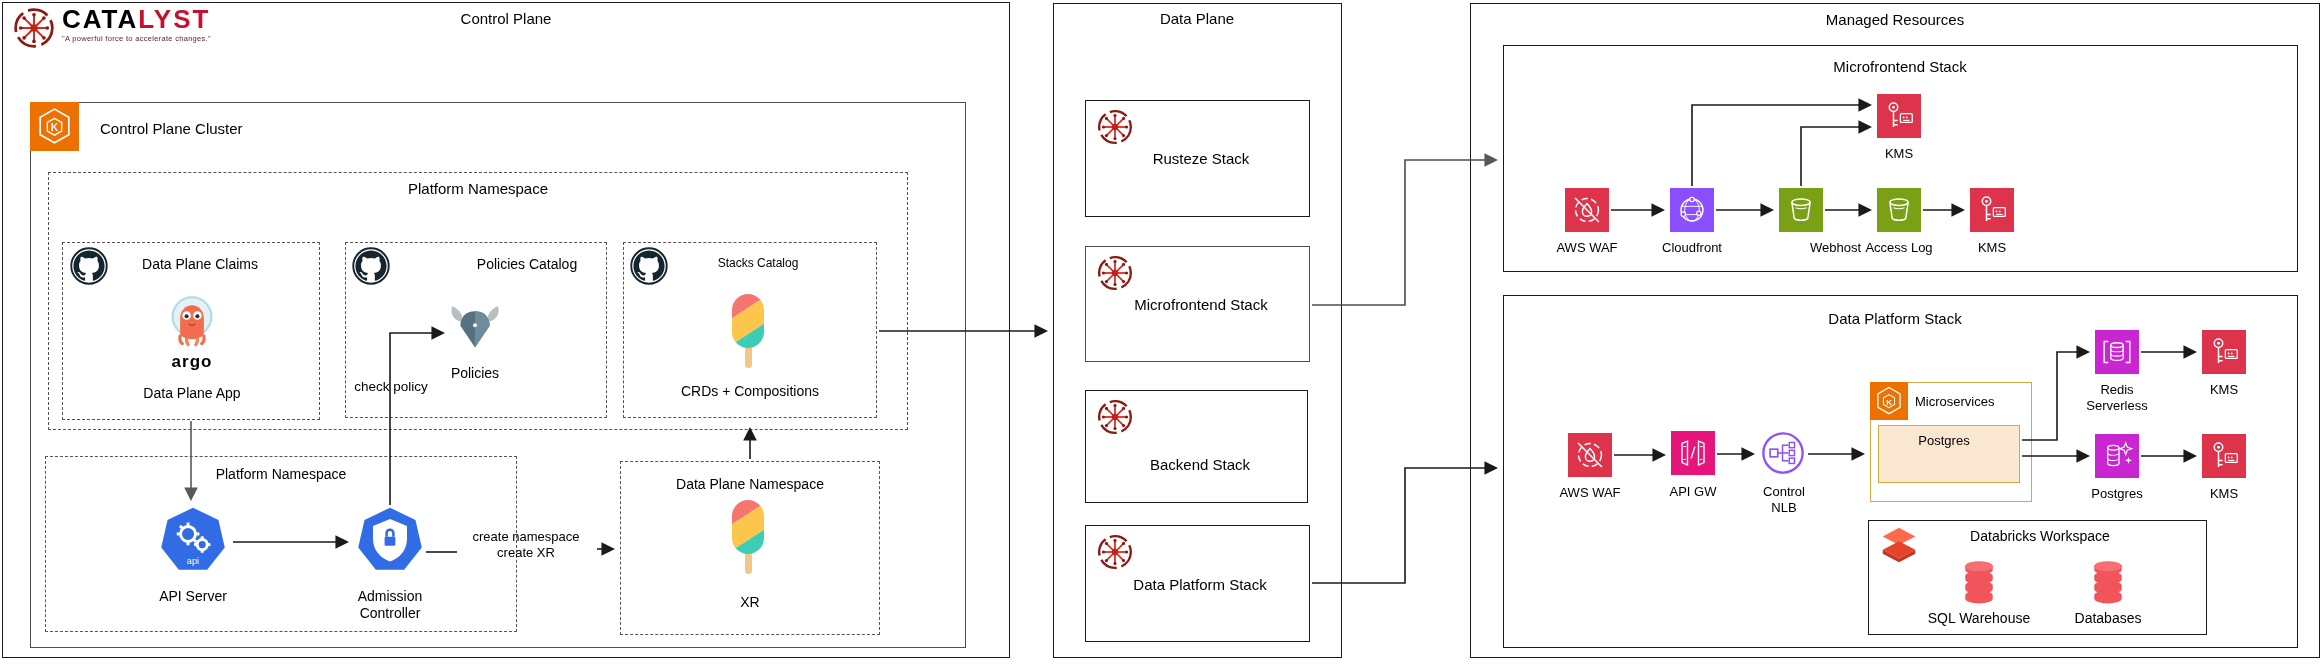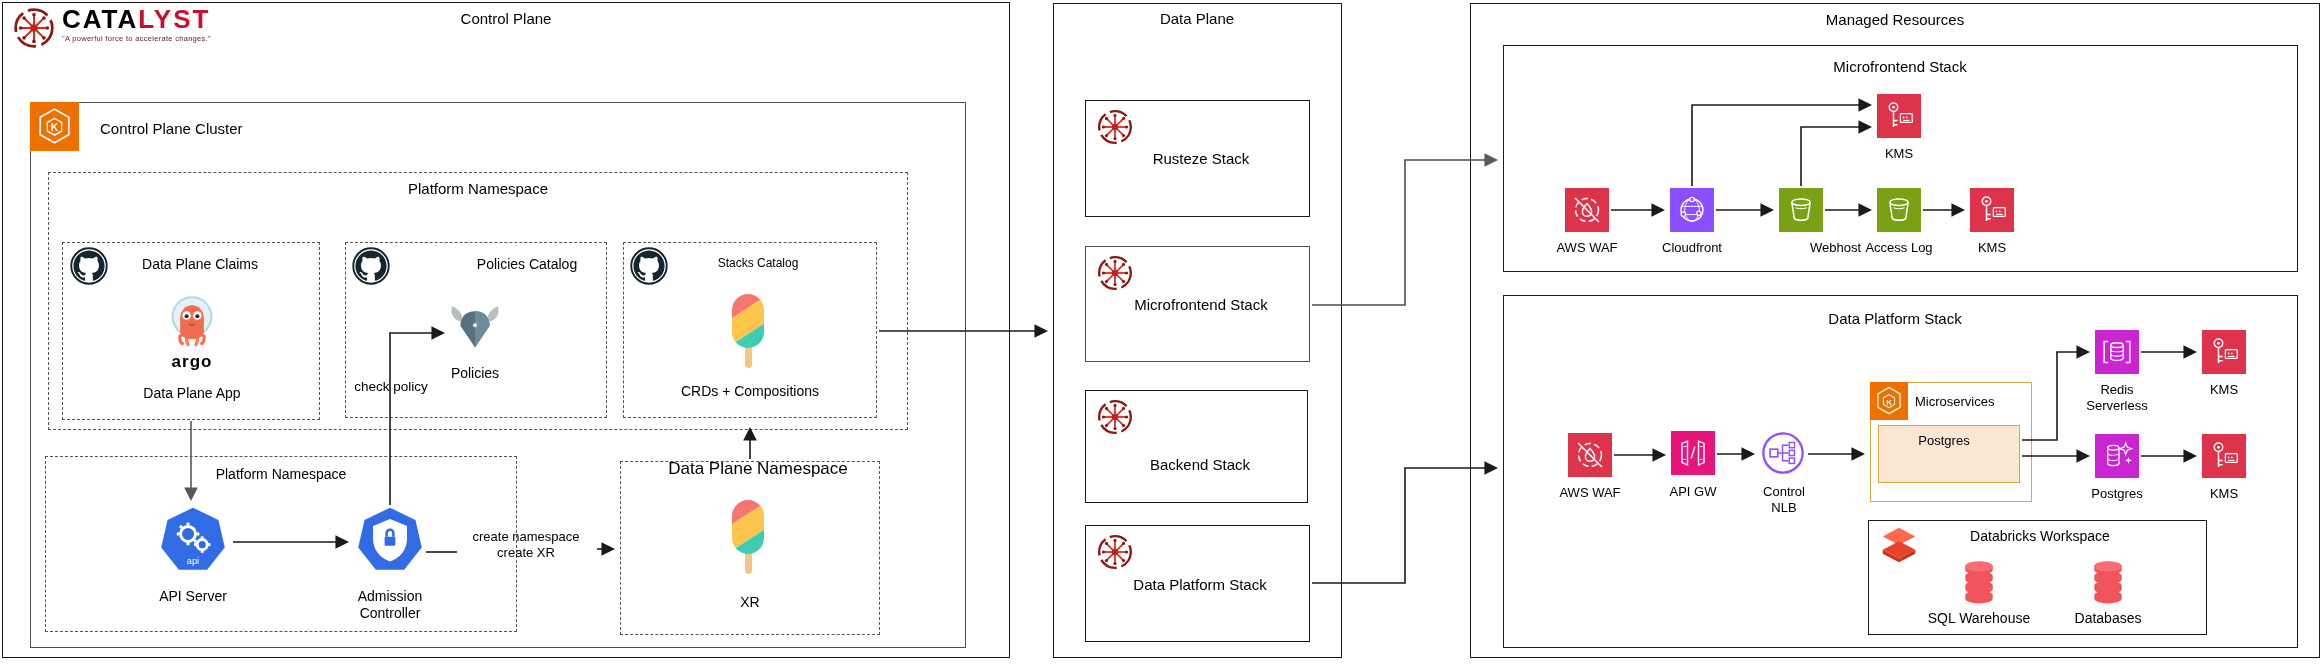--- a/index.html
+++ b/index.html
@@ -189,21 +189,21 @@
       <rect x="20.2" y="21.5" width="7.6" height="6.4" rx="1" fill="#326CE5"></rect>
       <path d="M21.6,21.5 v-2.6 a2.4,2.4 0 0 1 4.8,0 v2.6" fill="none" stroke="#326CE5" stroke-width="1.8"></path>
     </svg>
   </span>
   <div class="lbl" style="left:390px;top:588px;font-size:14px;width:90px;">Admission Controller</div>
 
   <div class="lbl" style="left:526px;top:529px;font-size:13px;width:150px;">create namespace
 create XR</div>
 
   <div class="box dashed" style="left:620px;top:461px;width:260px;height:174px;"></div>
-  <div class="ttl" style="left:750px;top:459px;font-size:17px;margin-left:8px;">Data Plane Namespace</div>
+  <div class="ttl" style="left:750px;top:476px;font-size:14px;">Data Plane Namespace</div>
   <span class="icon" style="left:724px;top:498px;">
     <svg width="48" height="78" viewBox="0 0 48 78">
       <rect x="21" y="54" width="7" height="22" rx="3.5" fill="#f2c684"></rect>
       <defs>
           <clipPath id="pop-b">
             <rect x="8" y="2" width="32" height="54" rx="16"></rect>
           </clipPath>
         </defs>
       <g clip-path="url(#pop-b)">
         <rect x="-46" y="-42" width="140" height="60" fill="#F4766F" transform="rotate(-33 24 29)"></rect>

